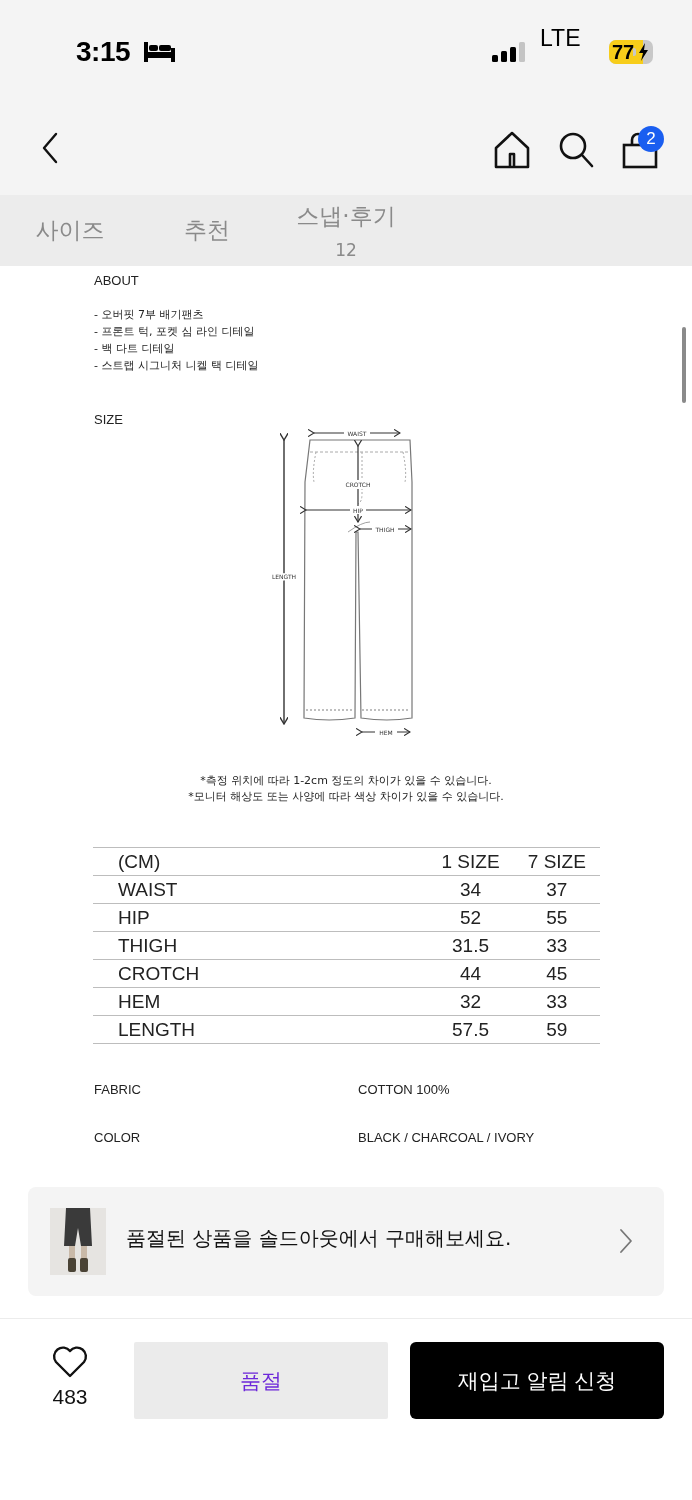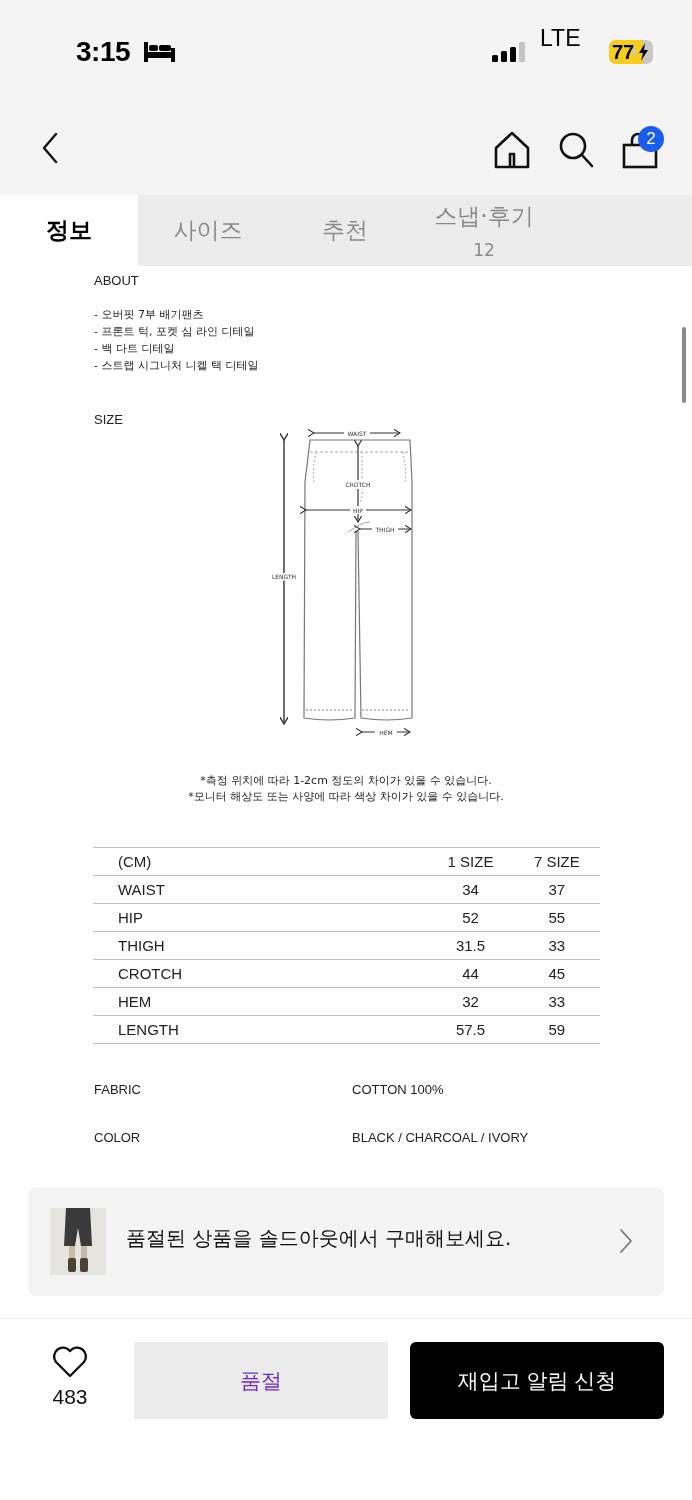--- a/index.html
+++ b/index.html
@@ -31,29 +31,29 @@
     .tab { height: 71px; display: flex; flex-direction: column; align-items: center; justify-content: center; color: #8a8a8a; font-size: 23px; }
     .tab.active { background: #ffffff; color: #000; font-weight: 700; }
     .tab-count { font-size: 17px; color: #8a8a8a; margin-top: 8px; }
     .sec-label { position: absolute; left: 94px; font-size: 13px; color: #222; font-family: "Liberation Sans", sans-serif; }
     .about-list { position: absolute; left: 94px; top: 306px; font-size: 11px; color: #222; line-height: 17px; }
 
     .diagram { position: absolute; left: 262px; top: 422px; width: 170px; height: 320px; }
 
     .notes { position: absolute; left: 0; top: 773px; width: 692px; text-align: center; font-size: 11px; color: #222; line-height: 16px; }
 
-    .size-table { position: absolute; left: 93px; top: 847px; width: 507px; border-collapse: collapse; font-family: "Liberation Sans", sans-serif; font-size: 15px; color: #222; }
+    .size-table { position: absolute; left: 93px; top: 847px; width: 507px; border-collapse: collapse; font-family: "Liberation Sans", sans-serif; font-size: 19px; color: #222; }
     .size-table td, .size-table th { height: 28px; border-top: 1px solid #bdbdbd; font-weight: 400; text-align: left; }
     .size-table tr:last-child td { border-bottom: 1px solid #bdbdbd; }
     .size-table .c0 { padding-left: 25px; width: 310px; }
     .size-table .c1 { width: 80px; text-align: center; }
     .size-table .c2 { width: 80px; text-align: center; }
 
     .spec-row { position: absolute; left: 94px; font-size: 13px; color: #222; font-family: "Liberation Sans", sans-serif; width: 500px; }
-    .spec-row .v { position: absolute; left: 258px; top: 0; white-space: nowrap; }
+    .spec-row .v { position: absolute; left: 264px; top: 0; white-space: nowrap; }
 
     
     .soldout-banner { position: absolute; left: 28px; top: 1187px; width: 636px; height: 109px; background: #f4f4f4; border-radius: 8px; }
     .soldout-thumb { position: absolute; left: 22px; top: 21px; width: 56px; height: 67px; background: #e8e6e3; overflow: hidden; }
     .soldout-text { position: absolute; left: 98px; top: 38px; font-size: 20px; color: #111; font-weight: 500; }
     .soldout-chevron { position: absolute; left: 590px; top: 40px; width: 16px; height: 28px; }
 
     
     .bottom-bar { position: absolute; left: 0; top: 1318px; width: 692px; height: 182px; background: #fff; border-top: 1px solid #ececec; }
     .like-button { position: absolute; left: 40px; top: 26px; width: 60px; height: 70px; text-align: center; }
@@ -111,23 +111,20 @@
   <svg class="cart-button" viewBox="0 0 40 40">
     <g>
       <rect x="4" y="15" width="32" height="22" fill="none" stroke="#111" stroke-width="2.6"></rect>
       <path d="M12 15 V10 A6 6 0 0 1 24 10" fill="none" stroke="#111" stroke-width="2.6"></path>
     </g>
   </svg>
 </div>
 <span class="cart-badge">2</span>
 
 <div class="tabs">
-  <div class="tab active" style="width:138px">
-    <span>정보</span>
-  </div>
   <div class="tab" style="width:140px">
     <span>사이즈</span>
   </div>
   <div class="tab" style="width:134px">
     <span>추천</span>
   </div>
   <div class="tab" style="width:144px">
     <span>스냅·후기</span>
     <span class="tab-count">12</span>
   </div>

